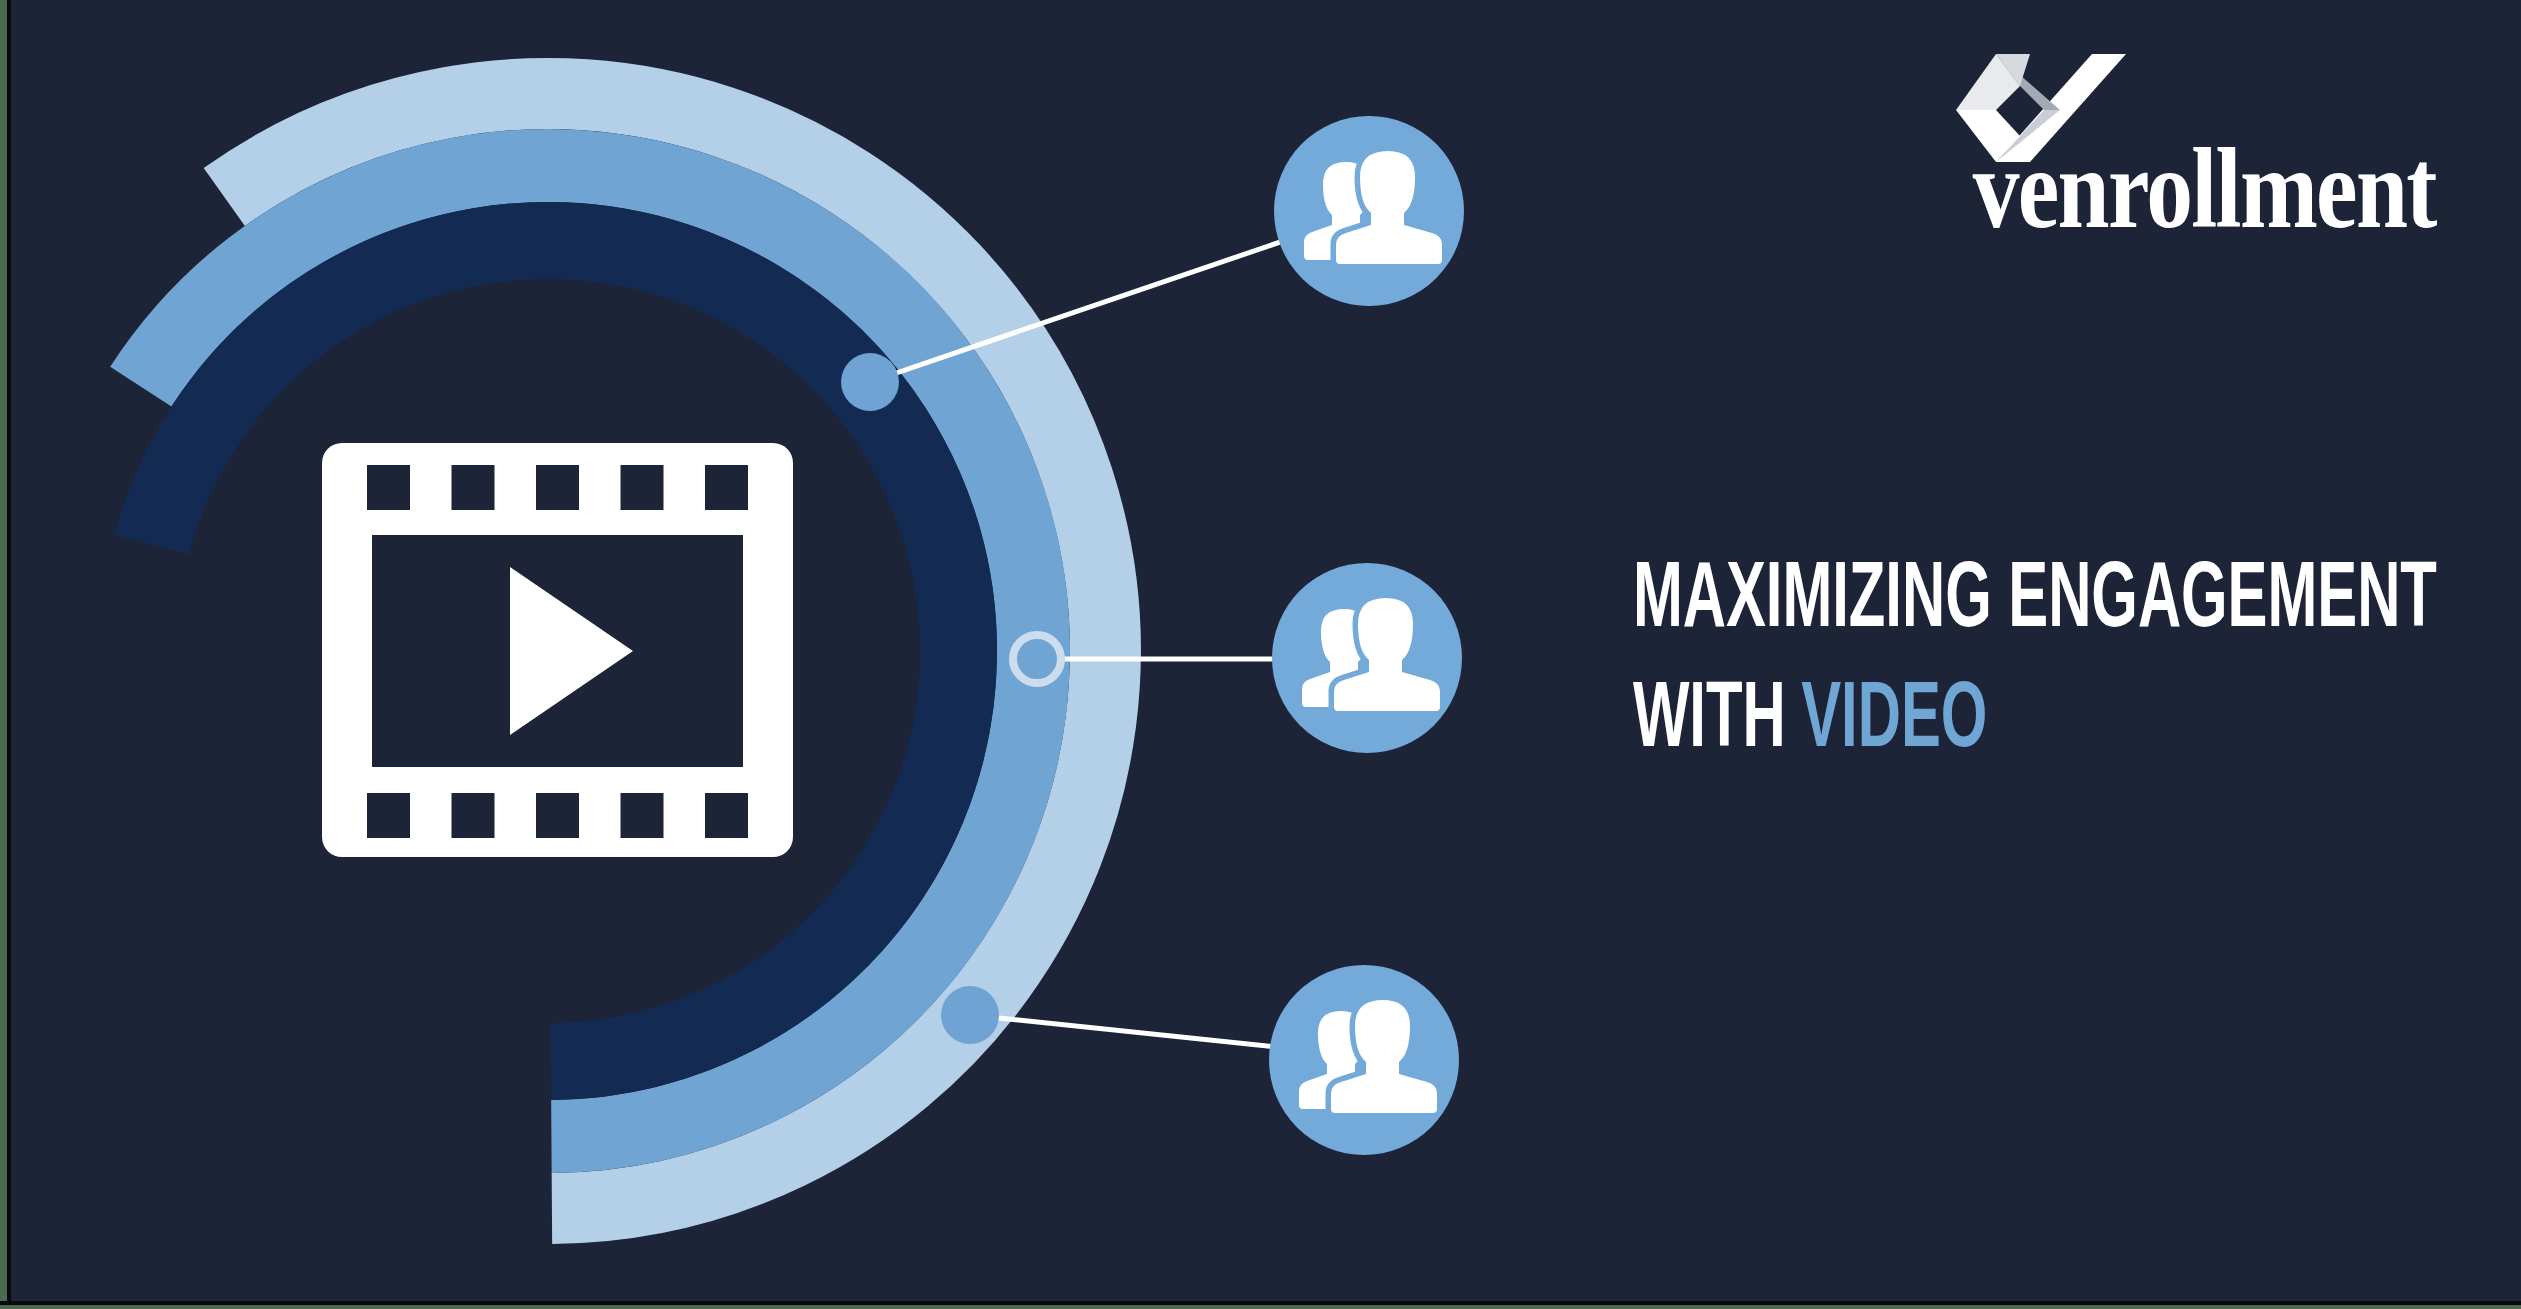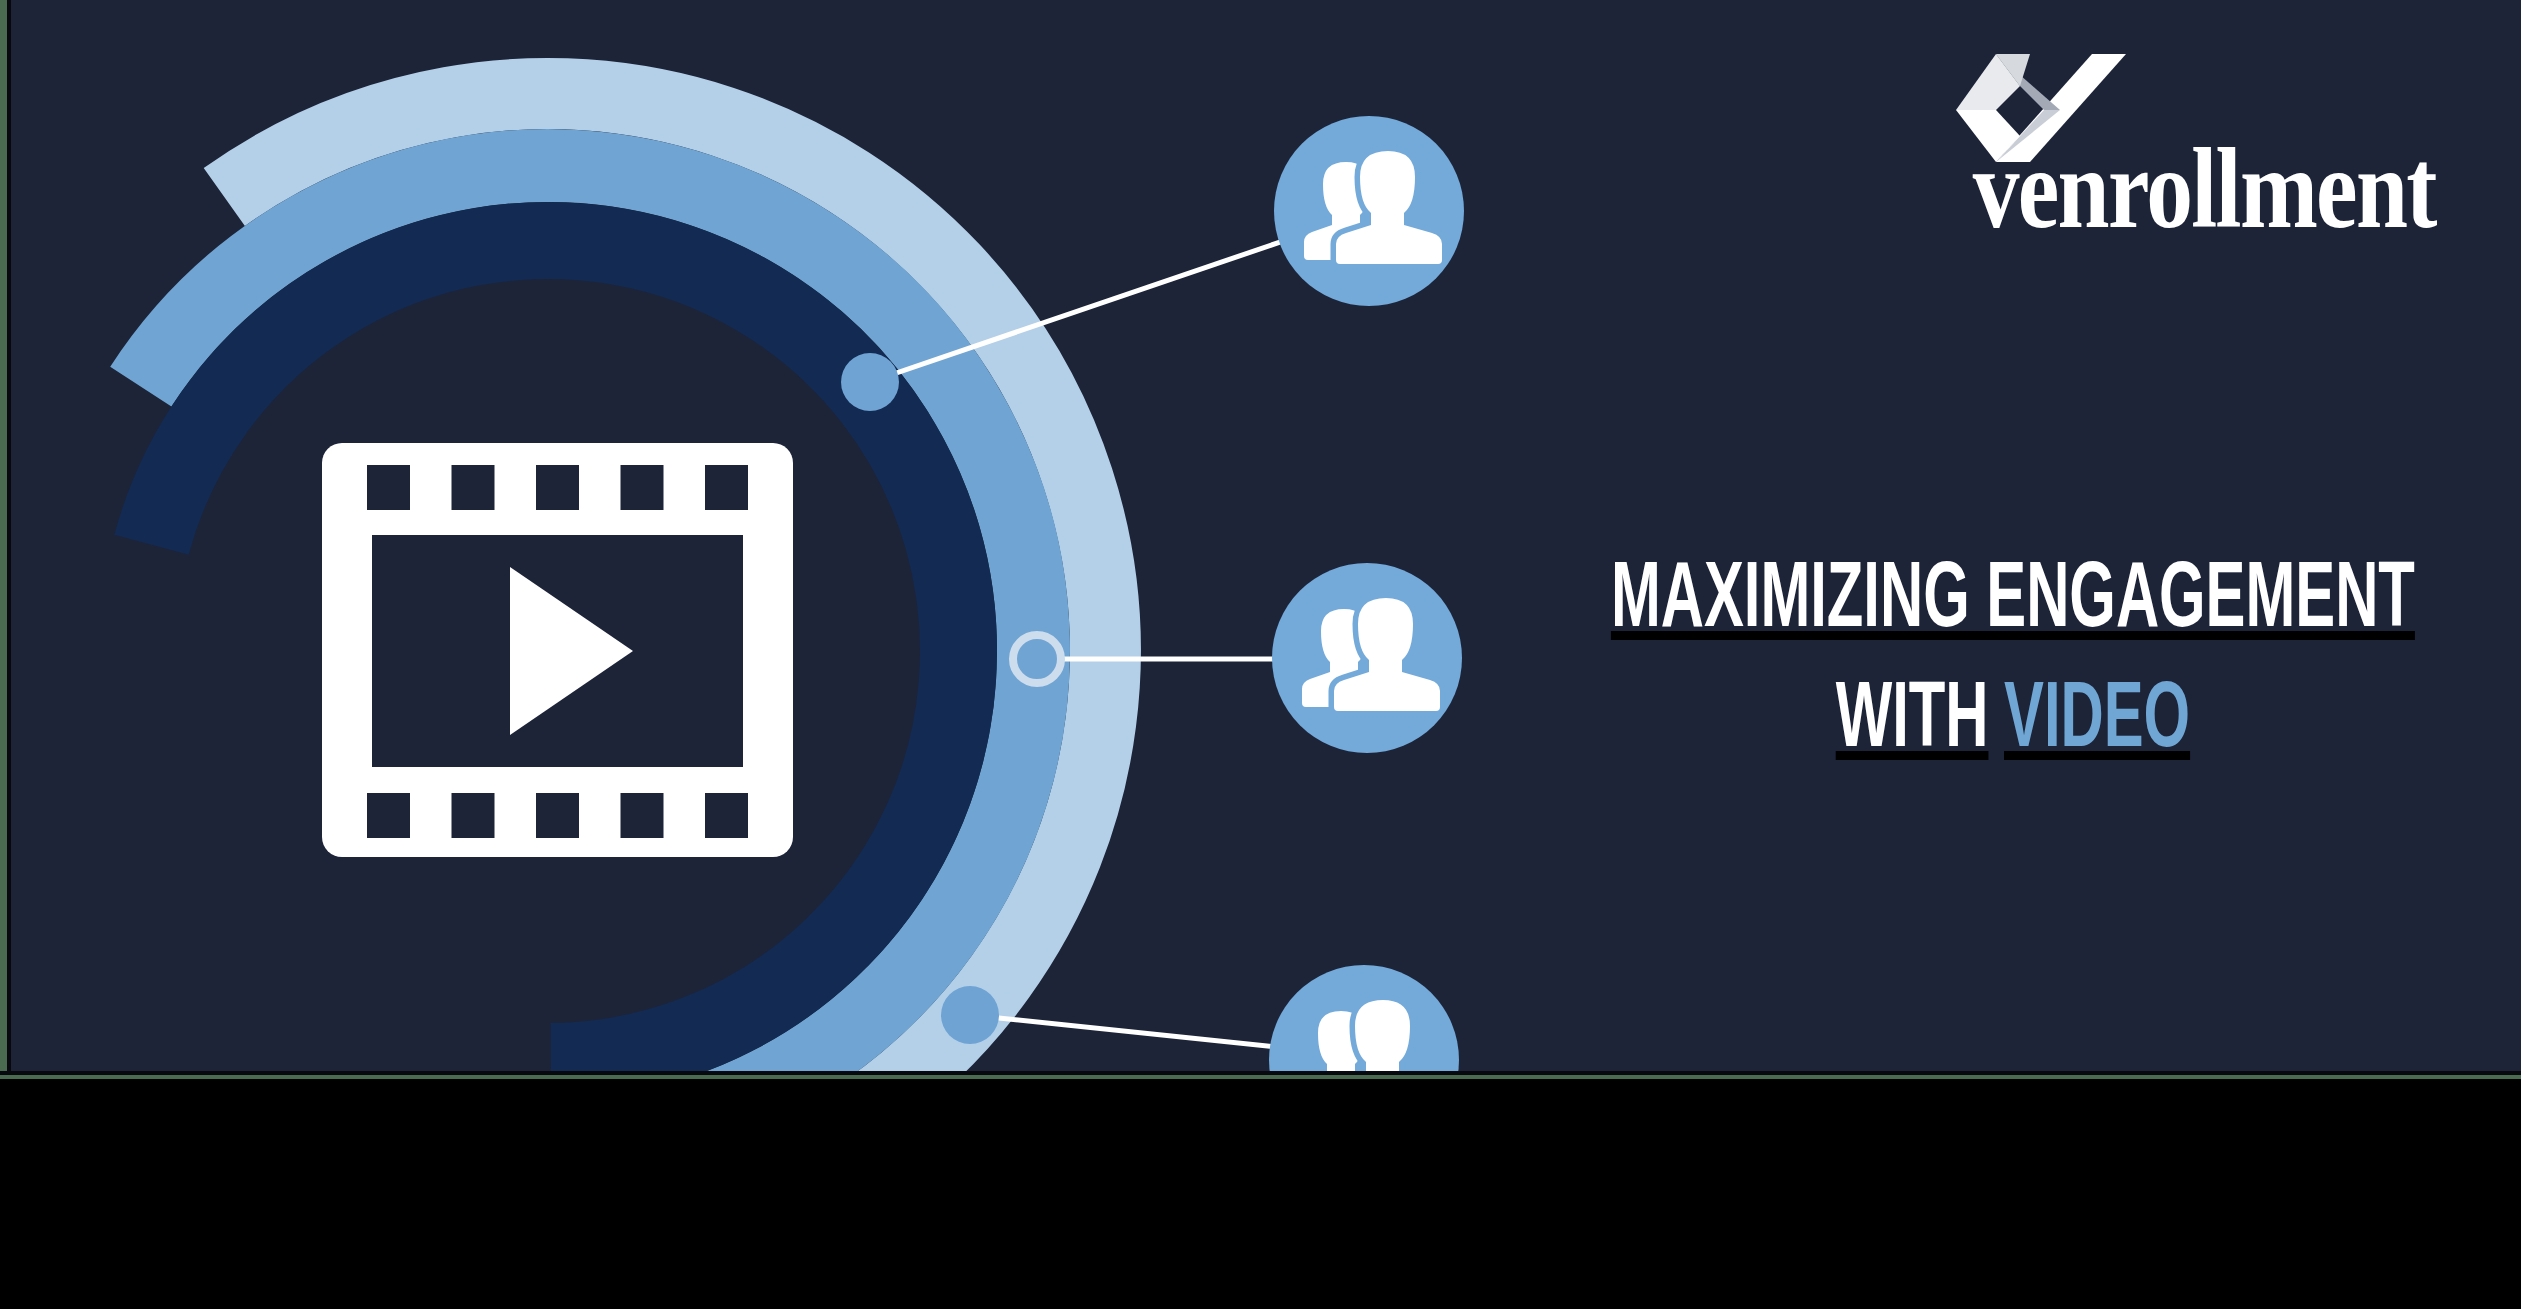--- a/index.html
+++ b/index.html
@@ -15,21 +15,21 @@
     --headline-accent:#6fa6d4;
     --logo-text:#ffffff;
     --logo-gray-light:#e8eaee;
     --logo-gray-mid:#c9ced6;
     --logo-gray-dark:#a3aab6;
     --edge-green:#4b6b51;
     --edge-black:#07090e;
   }
   html,body{margin:0;padding:0;background:#000;}
   .stage{
-    position:relative;width:2521px;height:1079px;overflow:hidden;
+    position:relative;width:2521px;height:1309px;overflow:hidden;
     background:var(--background);
     font-family:"Liberation Sans", sans-serif;
   }
   .edge-left-green{position:absolute;left:0;top:0;width:7px;height:1309px;background:var(--edge-green);z-index:40;}
   .edge-left-black{position:absolute;left:7px;top:0;width:4px;height:1309px;background:var(--edge-black);z-index:40;}
   .edge-bottom-black{position:absolute;left:0;bottom:4px;width:2521px;height:4px;background:var(--edge-black);z-index:41;}
   .edge-bottom-green{position:absolute;left:0;bottom:0;width:2521px;height:4px;background:var(--edge-green);z-index:42;}
 
   .arcs-svg{position:absolute;left:0;top:0;z-index:1;}
   .arc-light{fill:none;stroke:var(--arc-light);stroke-width:71;}
@@ -51,21 +51,21 @@
 
   .logo{position:absolute;right:85px;top:46px;z-index:10;text-align:right;}
   .logo-mark{position:absolute;right:310px;top:0;}
   .wordmark{
     margin-top:86px;
     font-family:"Liberation Serif", serif;font-weight:700;font-size:114px;
     color:var(--logo-text);letter-spacing:-2px;white-space:nowrap;
     transform:scaleX(0.82);transform-origin:100% 50%;line-height:1;
   }
 
-  .headline{position:absolute;right:106px;top:534px;z-index:10;text-align:center;text-decoration:underline;}
+  .headline{position:absolute;right:84px;top:534px;z-index:10;text-align:left;}
   .headline-line{
     font-weight:700;font-size:92px;line-height:120px;white-space:nowrap;
     color:var(--headline-text);
     transform:scaleX(0.65);transform-origin:100% 50%;
   }
   .headline-accent{color:var(--headline-accent);}
   .w-prefix{margin-right:0.26em;}
 </style>
 </head>
 <body>

